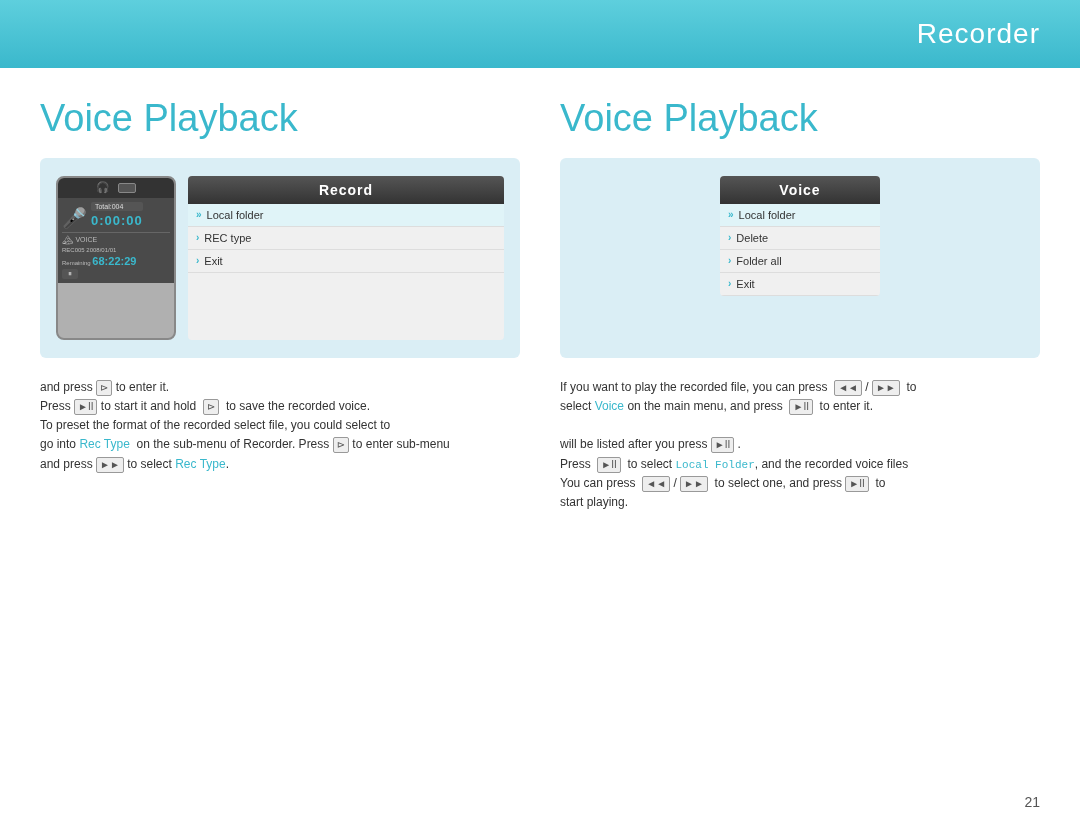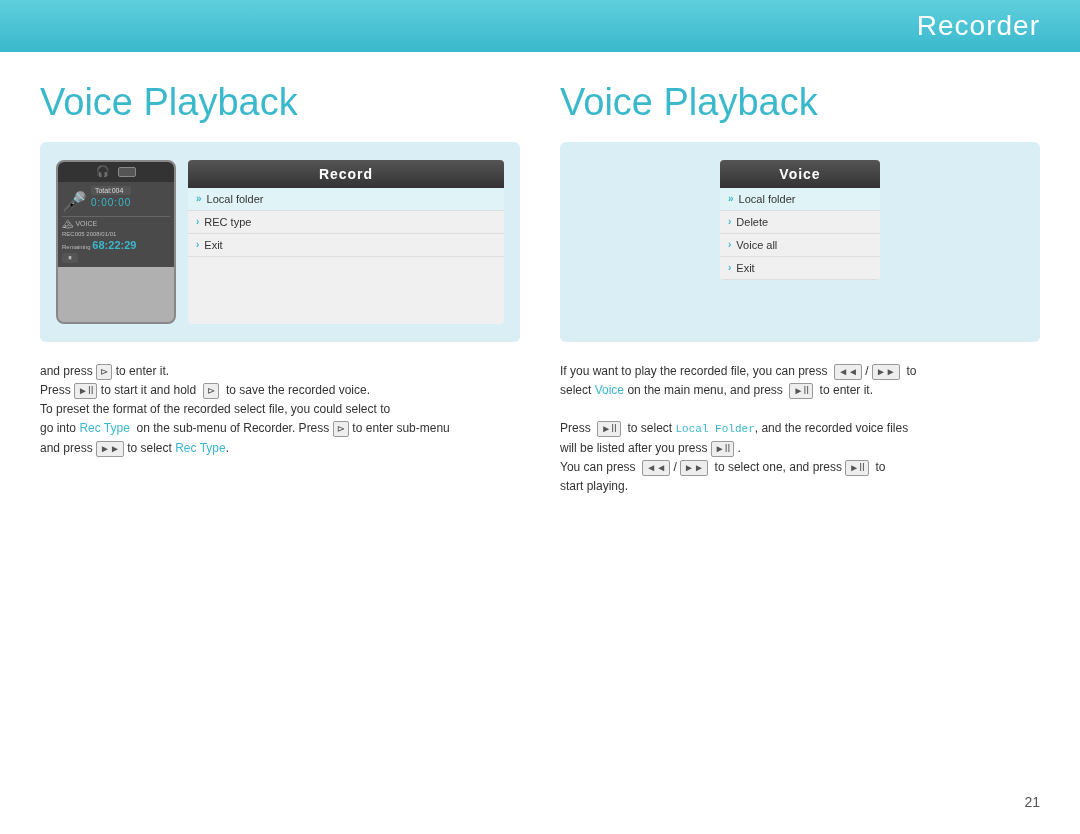--- a/index.html
+++ b/index.html
@@ -8,21 +8,21 @@
       height: 834px;
       background: #ffffff;
       font-family: Arial, sans-serif;
       overflow: hidden;
       position: relative;
     }
 
     
     .top-bar {
       width: 100%;
-      height: 52px;
+      height: 68px;
       background: linear-gradient(to bottom, #5ecfdd, #3ab8cc);
       display: flex;
       align-items: center;
       justify-content: flex-end;
       padding-right: 40px;
     }
     .top-bar-title {
       color: #ffffff;
       font-size: 28px;
       font-weight: 300;
@@ -209,21 +209,21 @@
       <div class="phone-mockup">
         <div class="phone-top-bar">
           <span style="color:#aaa; font-size:11px;">🎧</span>
           <div class="phone-battery"></div>
         </div>
         <div class="phone-screen">
           <div style="display:flex; align-items:flex-start; gap:4px;">
             <div style="color:#aaa; font-size:20px; margin-top:4px;">🎤</div>
             <div>
               <div style="background:#555; color:#ddd; font-size:7px; padding:1px 4px; border-radius:2px; margin-bottom:2px;">Total:004</div>
-              <div style="color:#3ab8cc; font-size:10px; font-weight:normal; letter-spacing:1px;">0:00:00</div>
+              <div style="color:#3ab8cc; font-size:13px; font-weight:bold; letter-spacing:1px;">0:00:00</div>
             </div>
           </div>
           <div style="color:#bbb; font-size:7px; border-top:1px solid #666; padding-top:2px; margin-top:2px; display:flex; align-items:center; gap:2px;">
             <span style="font-size:9px;">🏔</span>
             <span>VOICE</span>
           </div>
           <div style="color:#bbb; font-size:6px; margin:2px 0;">REC005  2008/01/01</div>
           <div style="color:#bbb; font-size:6px; margin-bottom:2px;">
             <span>Remaining</span>
             <span style="color:#3ab8cc; font-size:11px; font-weight:bold;">68:22:29</span>
@@ -269,35 +269,35 @@
         <div class="menu-item active">
           <span class="menu-chevron">»</span>
           <span>Local folder</span>
         </div>
         <div class="menu-item">
           <span class="menu-chevron">›</span>
           <span>Delete</span>
         </div>
         <div class="menu-item">
           <span class="menu-chevron">›</span>
-          <span>Voice all</span>
+          <span>Folder all</span>
         </div>
         <div class="menu-item">
           <span class="menu-chevron">›</span>
           <span>Exit</span>
         </div>
       </div>
     </div>
 
     <div class="desc-text">
       <p>If you want to play the recorded file, you can press &nbsp;<span class="btn-icon">◄◄</span> / <span class="btn-icon">►►</span>&nbsp; to</p>
       <p>select <span class="highlight-cyan">Voice</span> on the main menu, and press &nbsp;<span class="btn-icon">►II</span>&nbsp; to enter it.</p>
       <br>
+      <p>will be listed after you press <span class="btn-icon">►II</span> .</p>
       <p>Press &nbsp;<span class="btn-icon">►II</span>&nbsp; to select <span class="highlight-mono">Local Folder</span>, and the recorded voice files</p>
-      <p>will be listed after you press <span class="btn-icon">►II</span> .</p>
       <p>You can press &nbsp;<span class="btn-icon">◄◄</span> / <span class="btn-icon">►►</span>&nbsp; to select one, and press <span class="btn-icon">►II</span> &nbsp;to</p>
       <p>start playing.</p>
     </div>
   </div>
 
 </div>
 
 <div class="page-number" style="right:40px; left:auto;">21</div>
 
 </body></html>

